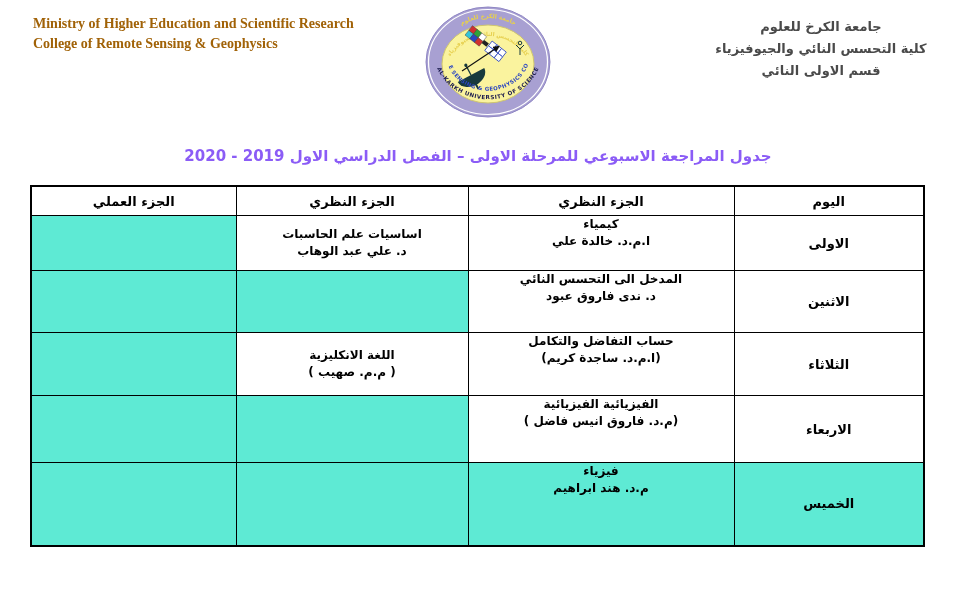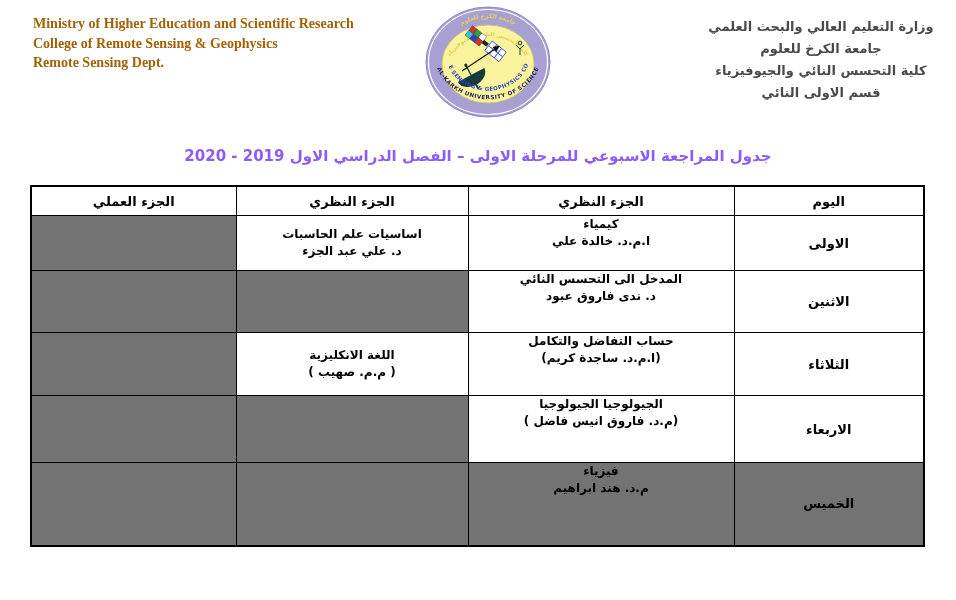--- a/index.html
+++ b/index.html
@@ -39,38 +39,36 @@
   }
   table.schedule th, table.schedule td{
     border:1px solid #000;
     text-align:center;
     font-weight:bold;color:#000;
     padding:0 4px;
     overflow:hidden;
   }
   table.schedule th{height:28px;font-size:13px;background:#ffffff;}
   tr.r1{height:55px;} tr.r2{height:62px;} tr.r3{height:63px;} tr.r4{height:67px;} tr.r5{height:83px;}
-  td.g{background:#737373;}
+  td.g{background:#5eead4;}
   td.w{background:#ffffff;}
   td.day{vertical-align:middle;font-size:13px;}
   td.content{vertical-align:top;font-size:12px;padding-top:2px;}
   td.content.mid{vertical-align:middle;padding-top:0;}
   .line1,.line2{line-height:17px;}
 </style>
 </head>
 <body>
 
 <div class="header-en">
   <div>Ministry of Higher Education and Scientific Research</div>
   <div>College of Remote Sensing &amp; Geophysics</div>
-  <div>Remote Sensing Dept.</div>
 </div>
 
 <div class="header-ar">
-  <div>وزارة التعليم العالي والبحث العلمي</div>
   <div>جامعة الكرخ للعلوم</div>
   <div>كلية التحسس النائي والجيوفيزياء</div>
   <div>قسم الاولى النائي</div>
 </div>
 
 <svg class="logo" viewBox="0 0 128 114">
   <defs>
     <path id="arcAr1" d="M 13,62 A 51 49 0 0 1 115,62" fill="none"></path>
     <path id="arcAr2" d="M 21,64 A 44 42 0 0 1 107,64" fill="none"></path>
     <path id="arcEnIn" d="M 24,60 A 42 37 0 0 0 104,60" fill="none"></path>
@@ -148,21 +146,21 @@
   </tr>
 
   <tr class="r1">
     <td class="day w">الاولى</td>
     <td class="content w">
       <div class="line1">كيمياء</div>
       <div class="line2">ا.م.د. خالدة علي</div>
     </td>
     <td class="content mid w">
       <div class="line1">اساسيات علم الحاسبات</div>
-      <div class="line2">د. علي عبد الجزء</div>
+      <div class="line2">د. علي عبد الوهاب</div>
     </td>
     <td class="g"></td>
   </tr>
 
   <tr class="r2">
     <td class="day w">الاثنين</td>
     <td class="content w">
       <div class="line1">المدخل الى التحسس النائي</div>
       <div class="line2">د. ندى فاروق عبود</div>
     </td>
@@ -179,21 +177,21 @@
     <td class="content mid w">
       <div class="line1">اللغة الانكليزية</div>
       <div class="line2">( م.م. صهيب )</div>
     </td>
     <td class="g"></td>
   </tr>
 
   <tr class="r4">
     <td class="day w">الاربعاء</td>
     <td class="content w">
-      <div class="line1">الجيولوجيا الجيولوجيا</div>
+      <div class="line1">الفيزيائية الفيزيائية</div>
       <div class="line2">(م.د. فاروق انيس فاضل )</div>
     </td>
     <td class="g"></td>
     <td class="g"></td>
   </tr>
 
   <tr class="r5">
     <td class="day g">الخميس</td>
     <td class="content g">
       <div class="line1">فيزياء</div>

